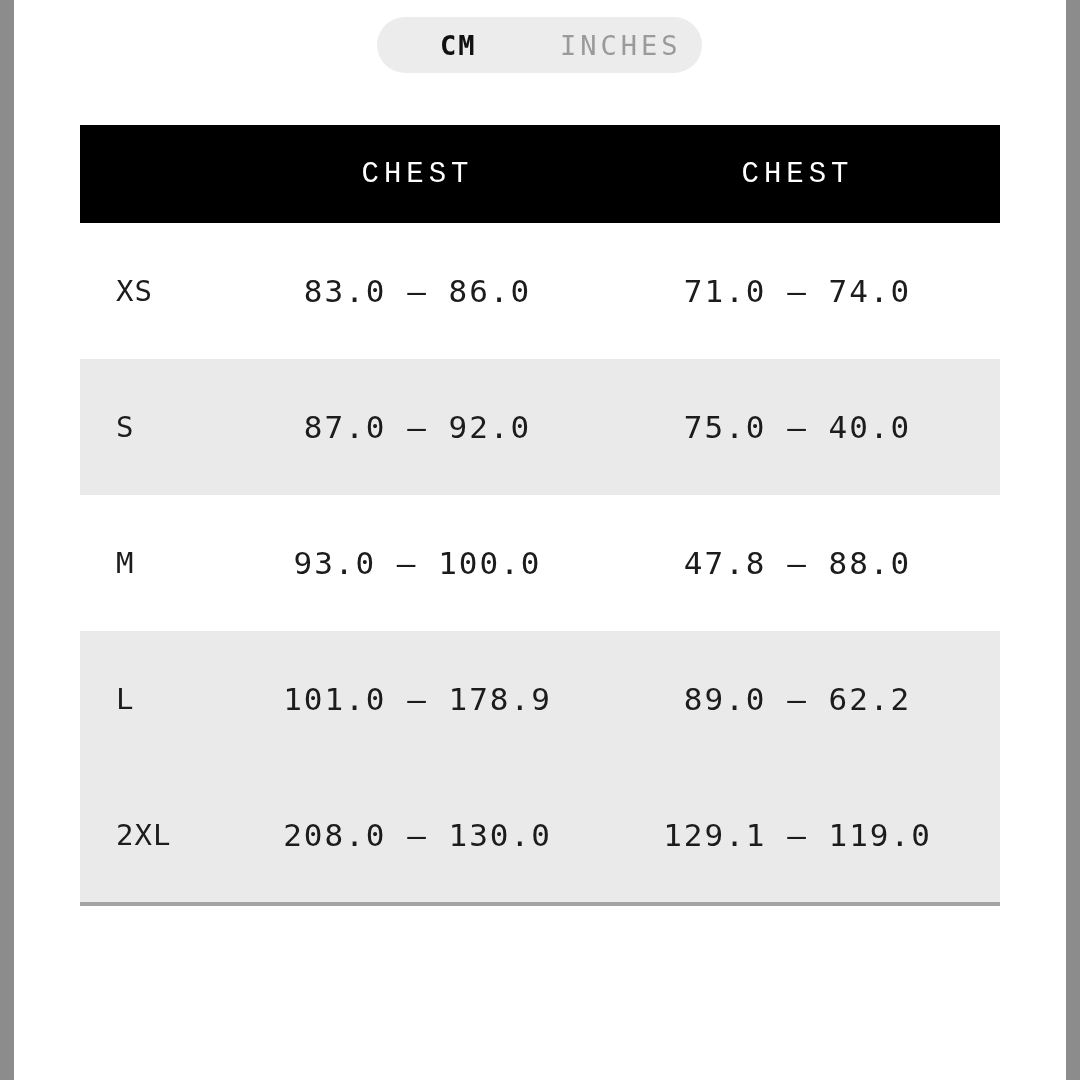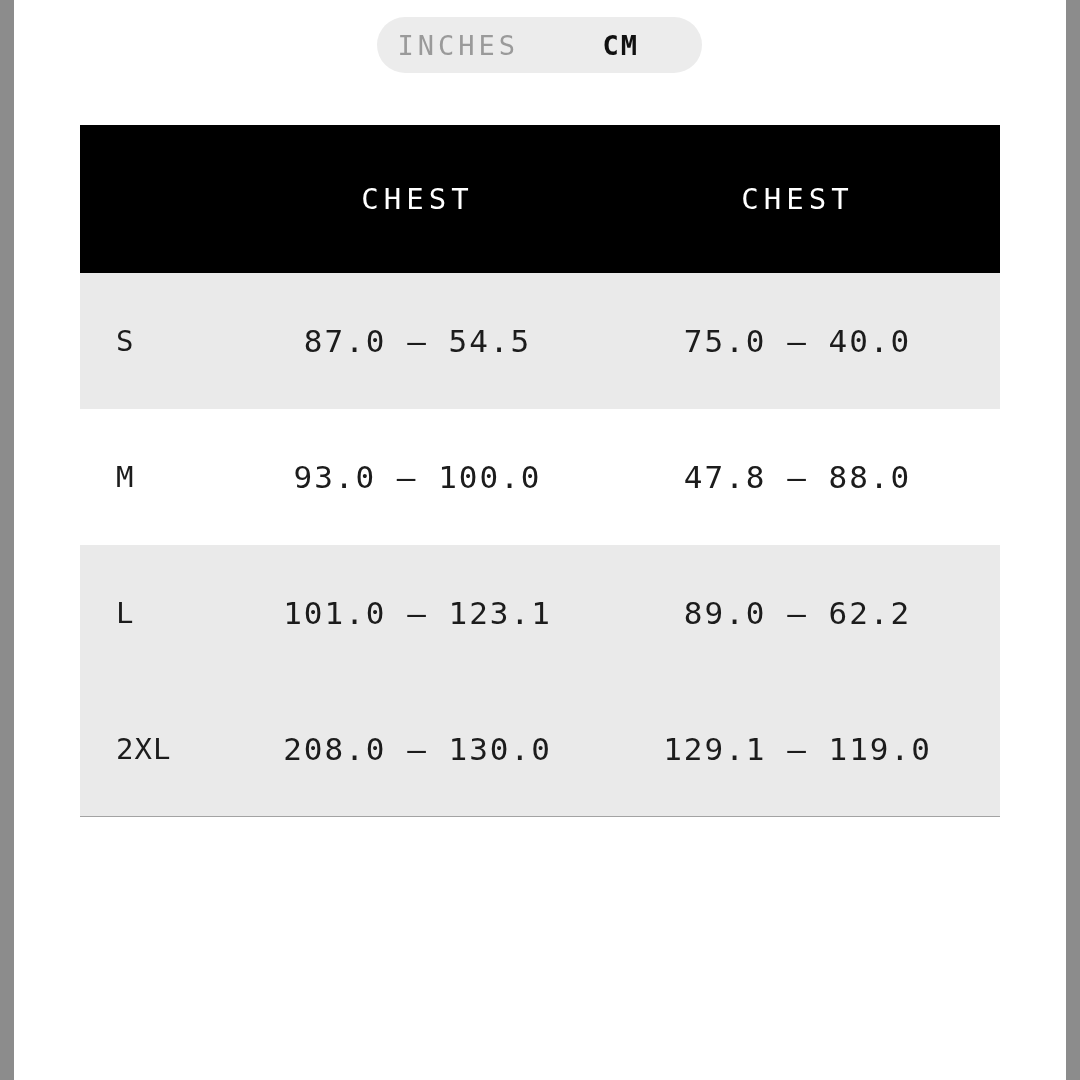--- a/index.html
+++ b/index.html
@@ -53,27 +53,28 @@
     left: 66px;
     top: 125px;
     width: 920px;
     border-collapse: collapse;
     table-layout: fixed;
   }
   .size-table thead tr {
     background: #000000;
   }
   .size-table thead th {
-    height: 148px;
+    height: 98px;
     color: #ffffff;
     font-size: 29px;
     font-weight: normal;
     letter-spacing: 5px;
     text-align: center;
     padding: 0;
+    font-family: Liberation Mono, monospace;
   }
   .size-table thead th.col-size {
     width: 160px;
   }
   .size-table thead th.col-chest {
     width: 355px;
   }
   .size-table thead th.col-waist {
     width: 405px;
   }
@@ -89,55 +90,60 @@
   .size-table tbody td.size-cell {
     text-align: left;
     padding-left: 36px;
     font-size: 29px;
     letter-spacing: 1px;
   }
   .size-table tbody tr.alt {
     background: #eaeaea;
   }
   .size-table tbody tr.last td {
-    border-bottom: 1px solid #a3a3a3;
+    border-bottom: 4px solid #a3a3a3;
   }
 </style>
 </head>
 <body>
 
 <div class="screen">
 
   <div class="unit-toggle">
+    <div class="unit-option active">CM</div>
     <div class="unit-option">INCHES</div>
-    <div class="unit-option active">CM</div>
   </div>
 
   <table class="size-table">
     <thead>
       <tr>
         <th class="col-size"></th>
         <th class="col-chest">CHEST</th>
         <th class="col-waist">CHEST</th>
       </tr>
     </thead>
     <tbody>
+      <tr>
+        <td class="size-cell">XS</td>
+        <td>83.0 – 86.0</td>
+        <td>71.0 – 74.0</td>
+      </tr>
       <tr class="alt">
         <td class="size-cell">S</td>
-        <td>87.0 – 54.5</td>
+        <td>87.0 – 92.0</td>
         <td>75.0 – 40.0</td>
       </tr>
       <tr>
         <td class="size-cell">M</td>
         <td>93.0 – 100.0</td>
         <td>47.8 – 88.0</td>
       </tr>
       <tr class="alt">
         <td class="size-cell">L</td>
-        <td>101.0 – 123.1</td>
+        <td>101.0 – 178.9</td>
         <td>89.0 – 62.2</td>
       </tr>
       <tr class="alt last">
         <td class="size-cell">2XL</td>
         <td>208.0 – 130.0</td>
         <td>129.1 – 119.0</td>
       </tr>
     </tbody>
   </table>
 

